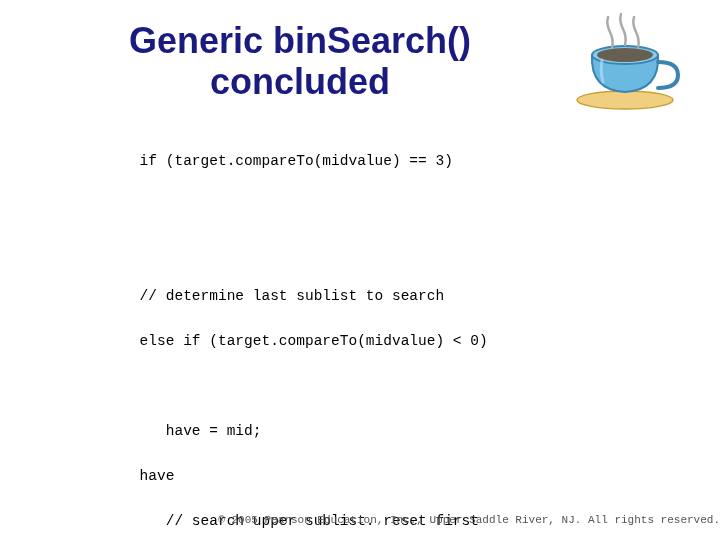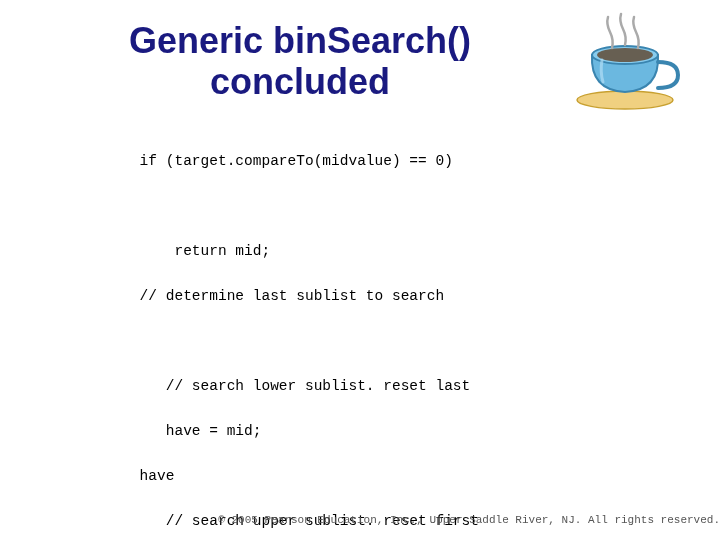--- a/index.html
+++ b/index.html
@@ -99,26 +99,26 @@
         <path d="M42 38 Q44 30 40 22 Q36 14 38 7" fill="none" stroke="#aaaaaa" stroke-width="2.5" stroke-linecap="round"></path>
         <path d="M55 35 Q57 27 53 19 Q49 11 51 4" fill="none" stroke="#aaaaaa" stroke-width="2.5" stroke-linecap="round"></path>
         <path d="M68 38 Q70 30 66 22 Q62 14 64 7" fill="none" stroke="#aaaaaa" stroke-width="2.5" stroke-linecap="round"></path>
 
         <path d="M32 50 Q30 62 33 72" stroke="#b0ddf5" stroke-width="3" stroke-linecap="round" fill="none" opacity="0.7"></path>
       </svg>
     </div>
   </div>
 
   <div class="code-block">
-    <span>    if (target.compareTo(midvalue) == 0)</span><br>
+    <span>    if (target.compareTo(midvalue) == 3)</span><br>
     <br>
-    <span>        return mid;</span><br>
+    <br>
     <span>    // determine last sublist to search</span><br>
+    <span>    else if (target.compareTo(midvalue) &lt; 0)</span><br>
     <br>
-    <span>       // search lower sublist. reset last</span><br>
     <span>       have = mid;</span><br>
     <span>    have</span><br>
     <span>       // search upper sublist. reset first</span><br>
     <br>
     <br>
     <br>
     <br>
     
   </div>
 

